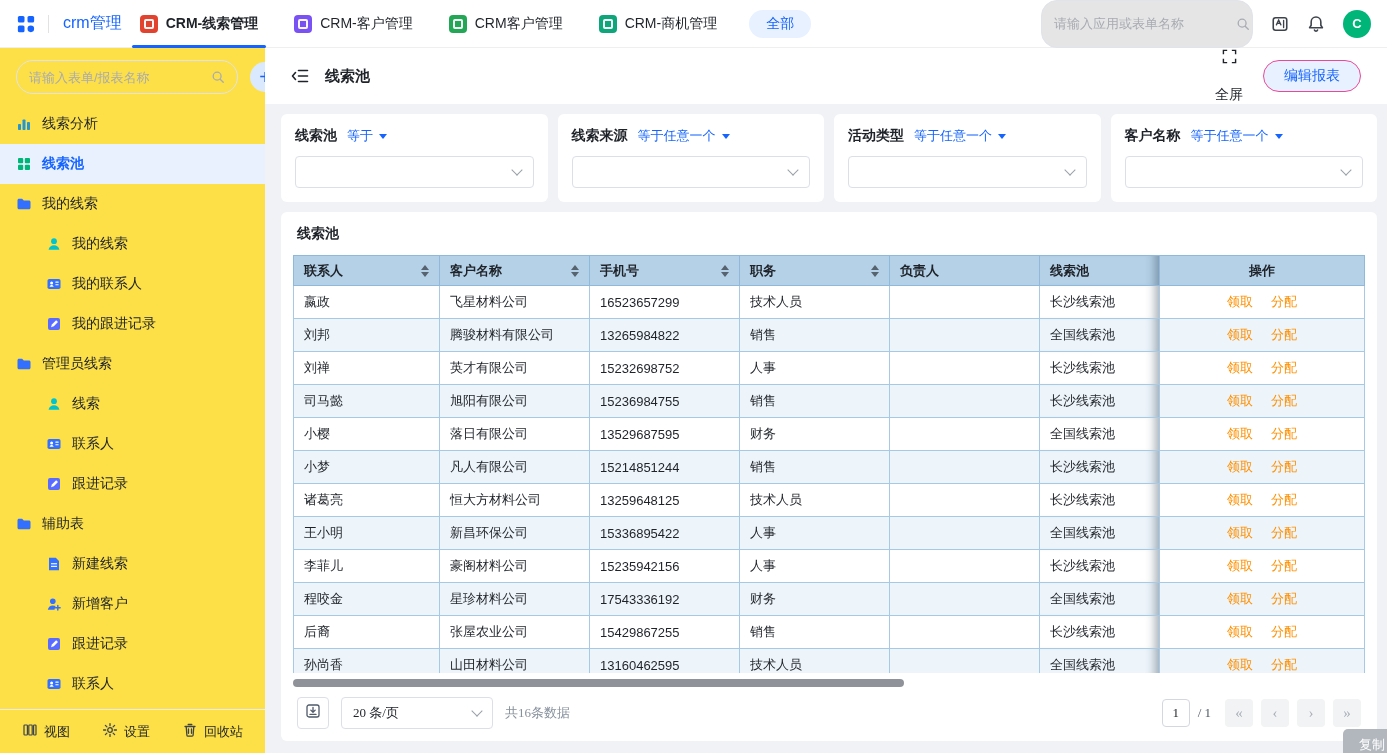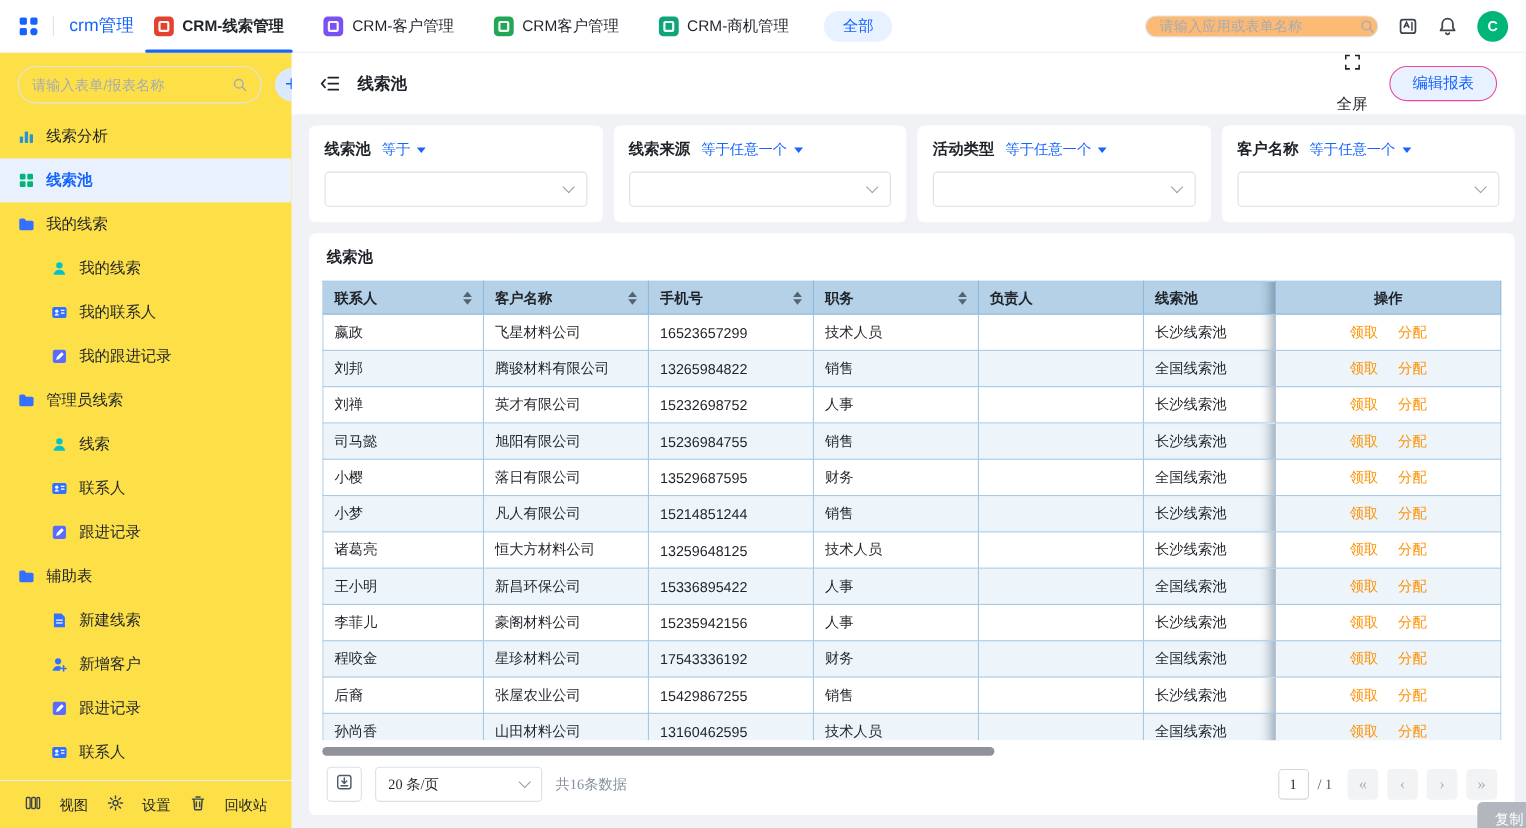--- a/index.html
+++ b/index.html
@@ -18,22 +18,22 @@
     cursor:pointer; position:relative; white-space:nowrap; }
   .tab.active { font-weight:700; }
   .tab.active::after { content:""; position:absolute; left:10px; right:10px; bottom:0;
     height:3px; background:#1664ff; border-radius:2px; }
   .tab-icon { width:18px; height:18px; border-radius:4px; position:relative; flex:none; }
   .tab-icon::after { content:""; position:absolute; inset:4px;
     border:2px solid rgba(255,255,255,.95); border-radius:2px; }
   .all-pill { margin-left:14px; background:#e8f1ff; color:#1664ff;
     padding:5px 17px; border-radius:16px; cursor:pointer; }
   .topbar-right { margin-left:auto; display:flex; align-items:center; gap:18px; }
-  .top-search { width:212px; height:20px; border:1px solid #e0e3e9; border-radius:16px;
-    display:flex; align-items:center; padding:0 12px; background:#fdba74; gap:6px; }
+  .top-search { width:212px; height:48px; border:1px solid #e0e3e9; border-radius:16px;
+    display:flex; align-items:center; padding:0 12px; background:#e5e5e5; gap:6px; }
   .top-search input { border:none; outline:none; flex:1; font-size:13px; color:#333;
     font-family:inherit; background:transparent; }
   .top-search input::placeholder { color:#a8abb2; }
   .icon-btn { display:flex; align-items:center; justify-content:center; cursor:pointer; }
   .avatar { width:28px; height:28px; border-radius:50%; background:#00b578; color:#fff;
     display:flex; align-items:center; justify-content:center; font-size:13px;
     font-weight:700; cursor:pointer; }
 
   
   .layout { display:flex; height:705px; }
@@ -50,21 +50,21 @@
     font-size:20px; line-height:1; display:flex; align-items:center; justify-content:center;
     cursor:pointer; flex:none; }
   .menu { flex:1; overflow:hidden; padding-top:4px; }
   .menu-item { height:40px; display:flex; align-items:center; gap:10px; padding:0 16px;
     cursor:pointer; }
   .menu-item.lvl1 { padding-left:46px; }
   .menu-item.active { background:#e9f1ff; color:#1664ff; font-weight:700; }
   .mi-icon { display:flex; align-items:center; flex:none; }
   .sb-footer { border-top:1px solid #ededed; height:44px; display:flex; align-items:center;
     justify-content:space-between; padding:0 22px; font-size:13px; flex:none; }
-  .f-item { display:flex; align-items:center; gap:16px; cursor:pointer; }
+  .f-item { display:flex; align-items:center; gap:6px; cursor:pointer; }
 
   
   .main { flex:1; display:flex; flex-direction:column; overflow:hidden; }
   .page-header { height:56px; background:#fff; display:flex; align-items:center;
     padding:0 26px; gap:16px; flex:none; }
   .page-title { font-size:15px; font-weight:700; }
   .ph-right { margin-left:auto; display:flex; align-items:center; gap:20px; }
   .fullscreen { display:flex; align-items:center; gap:22px; cursor:pointer;flex-direction:column; }
   .edit-btn { border:1px solid #ec4899; background:#e8f1ff; color:#1664ff;
     border-radius:16px; padding:6px 20px; font-size:14px; cursor:pointer; }

